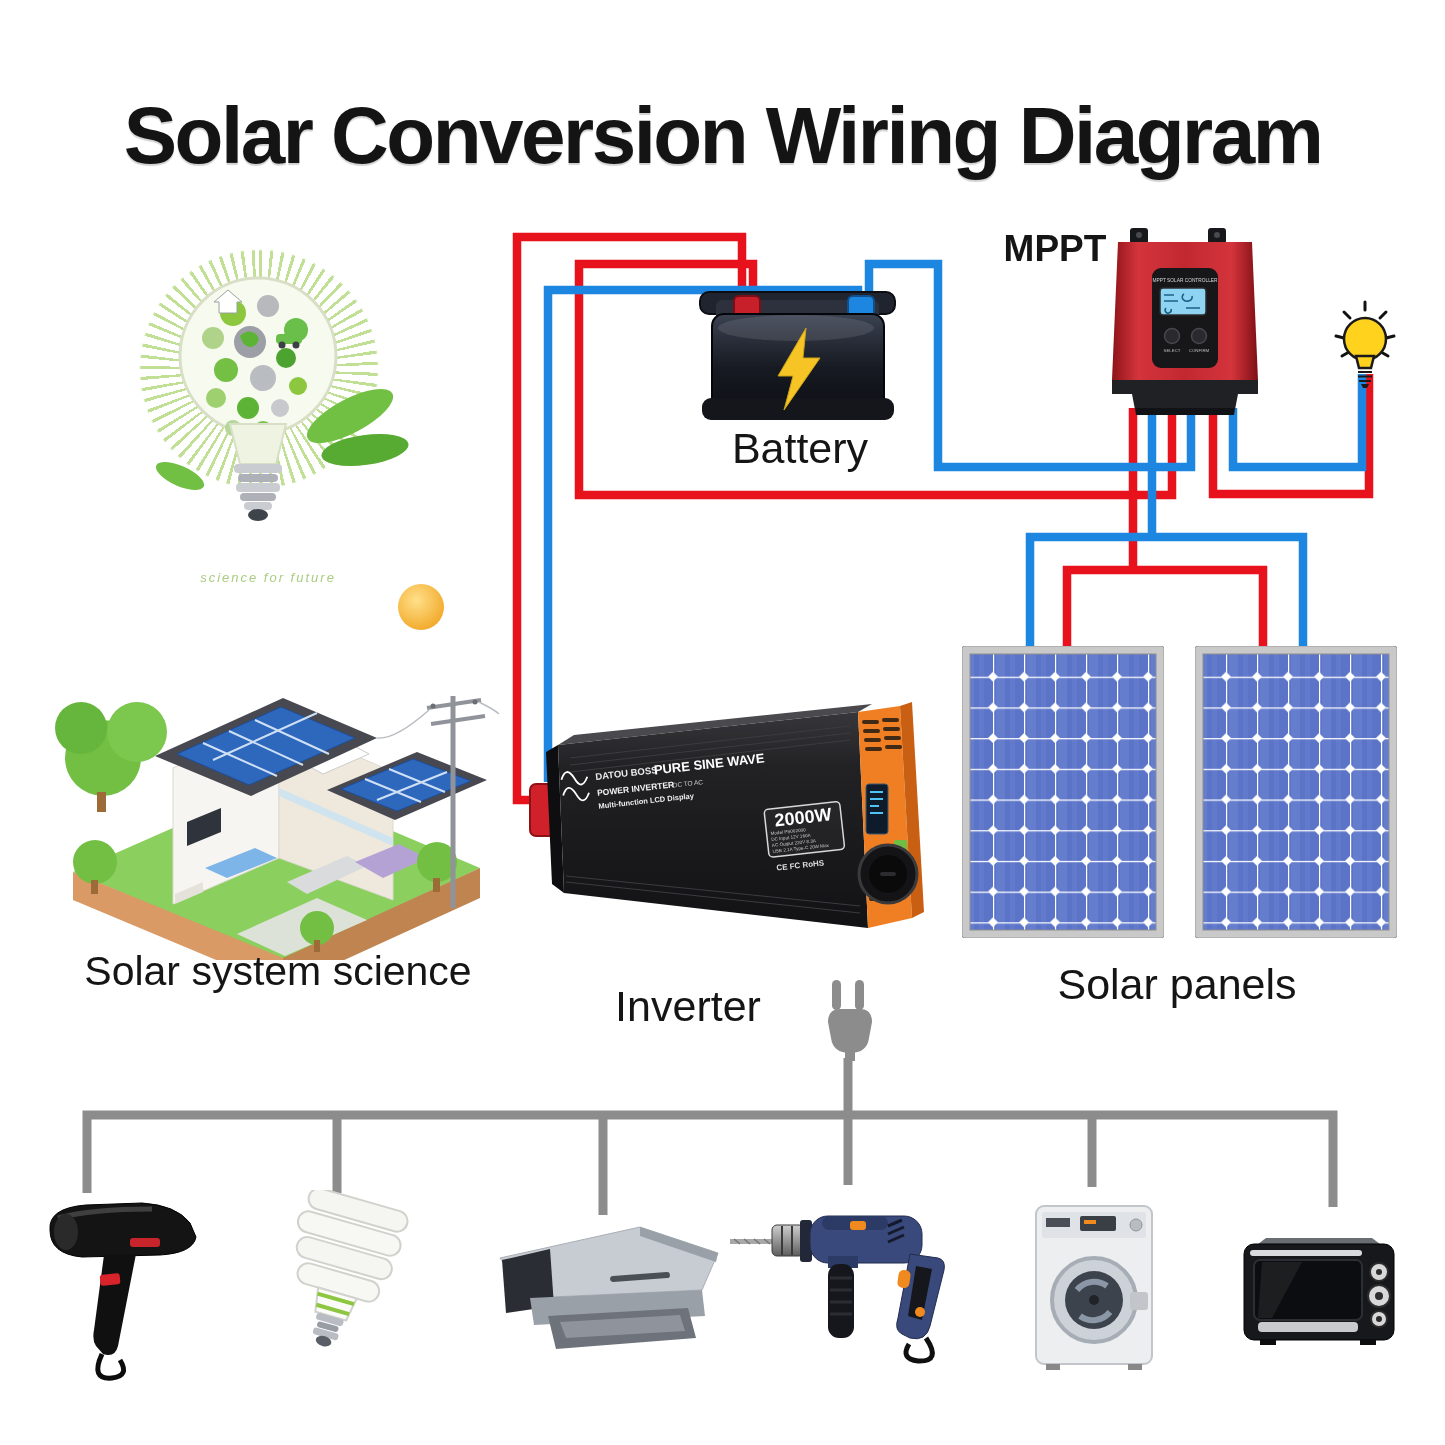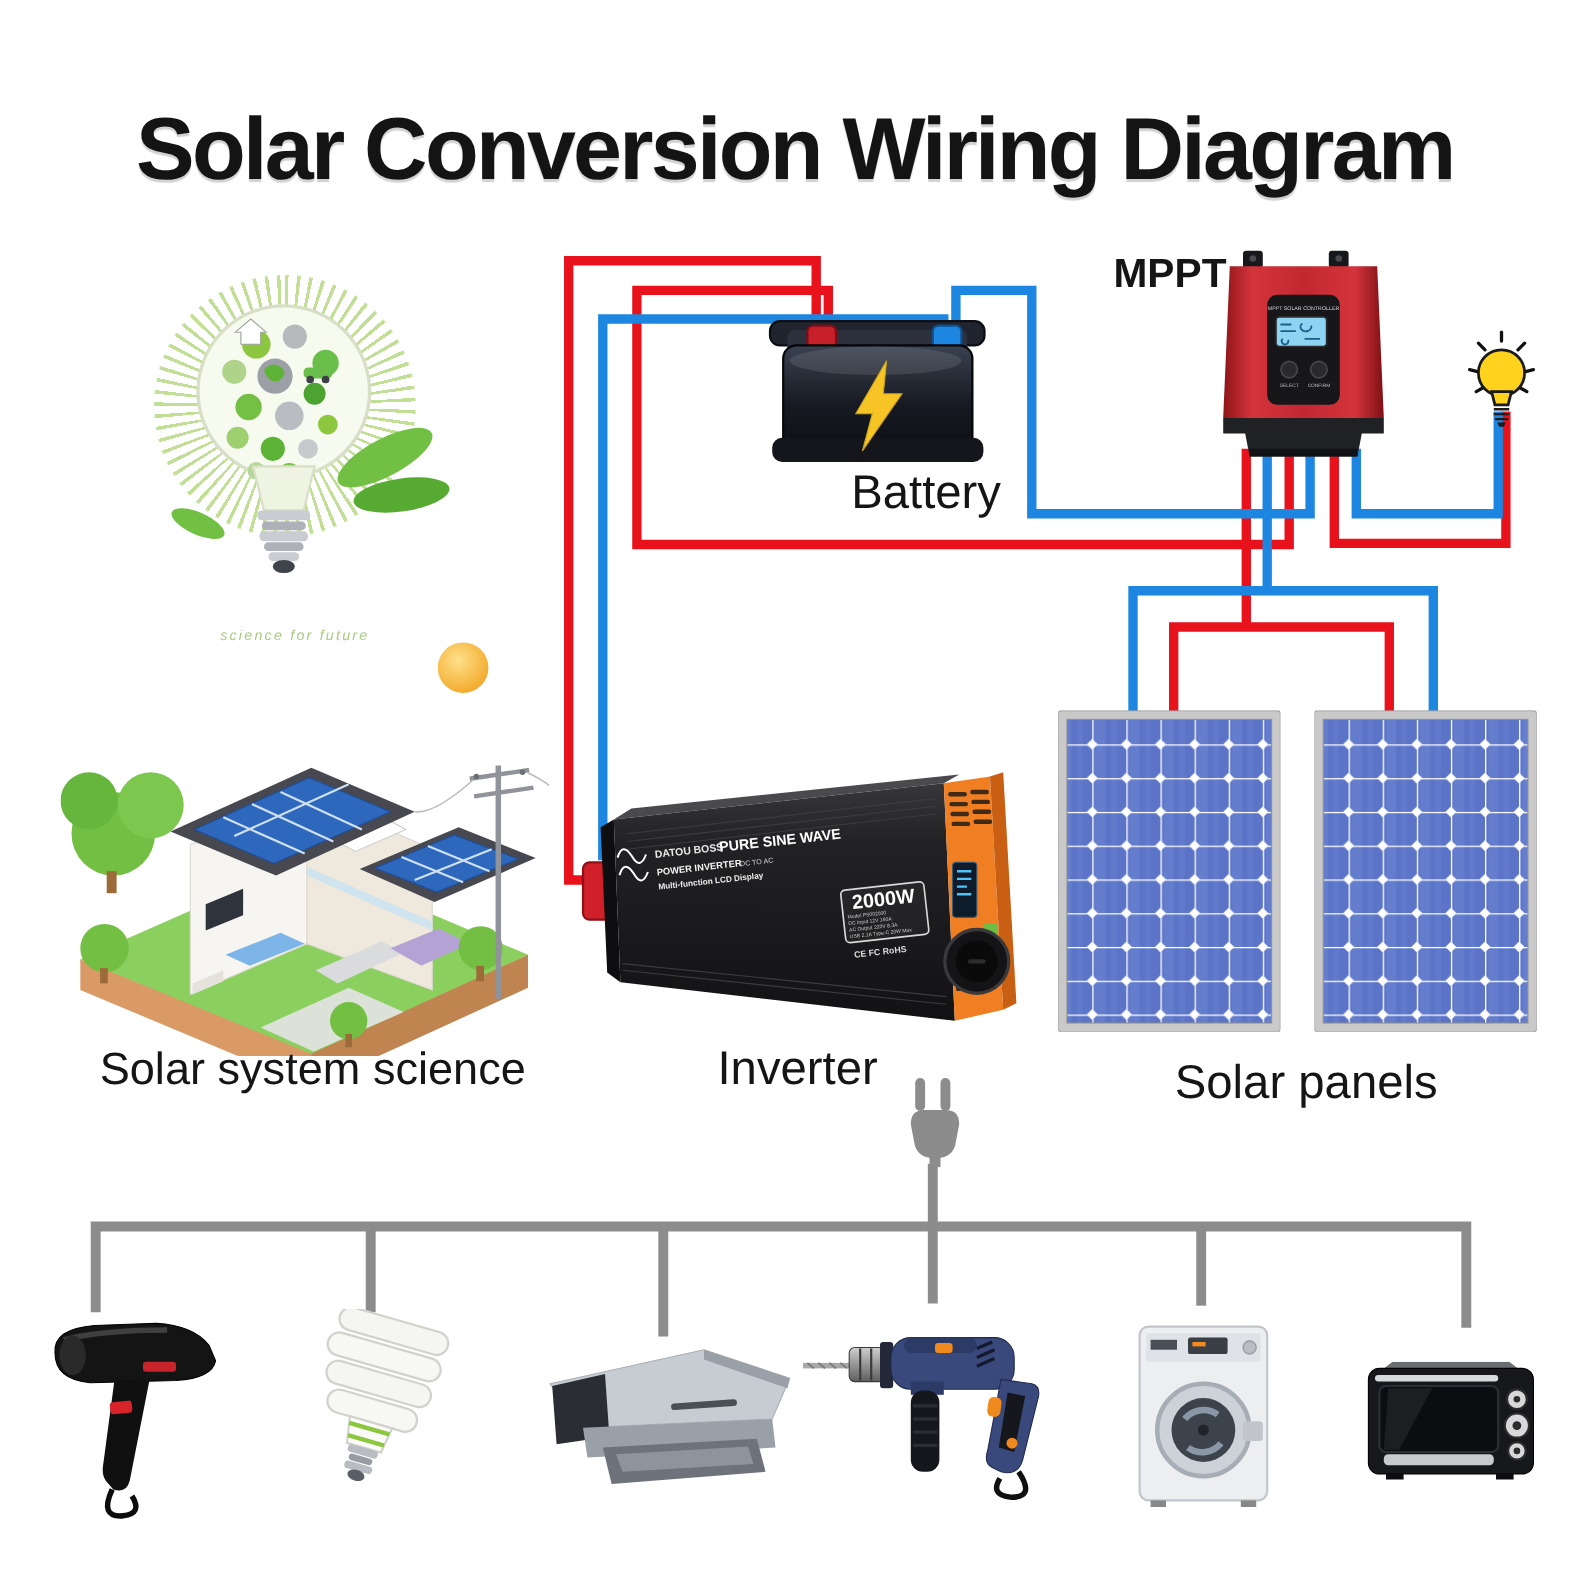--- a/index.html
+++ b/index.html
@@ -13,21 +13,21 @@
   #stage svg{display:block}
   .abs{position:absolute;}
   #wires{position:absolute;left:0;top:0;z-index:1;}
   .dev{z-index:2;}
   .w{fill:none;stroke-linejoin:miter;stroke-linecap:butt;}
   .red{stroke:var(--wire-red);stroke-width:8.5;}
   .blue{stroke:var(--wire-blue);stroke-width:8.5;}
   .gray{stroke:var(--line-gray);stroke-width:9;}
   .page-title{left:0;right:0;top:56px;text-align:center;font-weight:bold;font-size:80px;
     letter-spacing:-2.5px;color:#141414;z-index:3;text-shadow:0 2px 1px rgba(0,0,0,.18);margin-top:34px;}
-  .lbl{position:absolute;text-align:right;color:#151515;font-size:43px;z-index:3;}
+  .lbl{position:absolute;text-align:center;color:#151515;font-size:43px;z-index:3;}
   .lbl.bold{font-weight:bold;}
   .rays{position:absolute;left:2px;top:-8px;width:278px;height:278px;border-radius:50%;
     background:repeating-conic-gradient(rgba(141,198,63,.55) 0deg 1.6deg, rgba(141,198,63,0) 1.6deg 5.4deg);
     -webkit-mask:radial-gradient(circle at 50% 50%, transparent 0 33%, #000 34% 60%, transparent 61%);
     mask:radial-gradient(circle at 50% 50%, transparent 0 33%, #000 34% 60%, transparent 61%);}
   .ge-title{position:absolute;left:0;width:300px;top:300px;text-align:center;
     color:var(--green);font-size:27px;font-style:italic;font-weight:bold;}
   .ge-sub{position:absolute;left:0;width:300px;top:332px;text-align:center;
     color:#a9cc80;font-size:13px;font-style:italic;letter-spacing:2px;}
   .sun{position:absolute;left:398px;top:584px;width:46px;height:46px;border-radius:50%;z-index:2;
@@ -300,21 +300,21 @@
     </svg>
   </div>
   <div class="abs dev" style="left:1195px;top:646px;">
     <svg width="202" height="292" viewBox="0 0 202 292">
       <rect x="0" y="0" width="202" height="292" rx="3" fill="#c9c9c9" stroke="#9a9a9a"></rect>
       <rect x="8" y="8" width="186" height="276" fill="url(#cells)" stroke="#8f8f8f"></rect>
     </svg>
   </div>
 
   <div class="lbl" style="left:78px;top:948px;width:400px;font-size:41px;">Solar system science</div>
-  <div class="lbl" style="left:578px;top:947px;width:220px;">Inverter</div>
+  <div class="lbl" style="left:578px;top:982px;width:220px;">Inverter</div>
   <div class="lbl" style="left:1047px;top:948px;width:260px;margin-top:12px;">Solar panels</div>
 
   <div class="abs dev" style="left:818px;top:978px;width:64px;height:84px;">
     <svg width="64" height="84" viewBox="0 0 64 84">
       <rect x="14" y="2" width="9" height="30" rx="4.5" fill="#8c8c8c"></rect>
       <rect x="37" y="2" width="9" height="30" rx="4.5" fill="#8c8c8c"></rect>
       <path d="M10,44 Q10,31 22,31 L42,31 Q54,31 54,44 L51,60 Q49,75 32,75 Q15,75 13,60 Z" fill="#8c8c8c"></path>
       <rect x="27" y="74" width="10" height="9" fill="#8c8c8c"></rect>
     </svg>
   </div>

